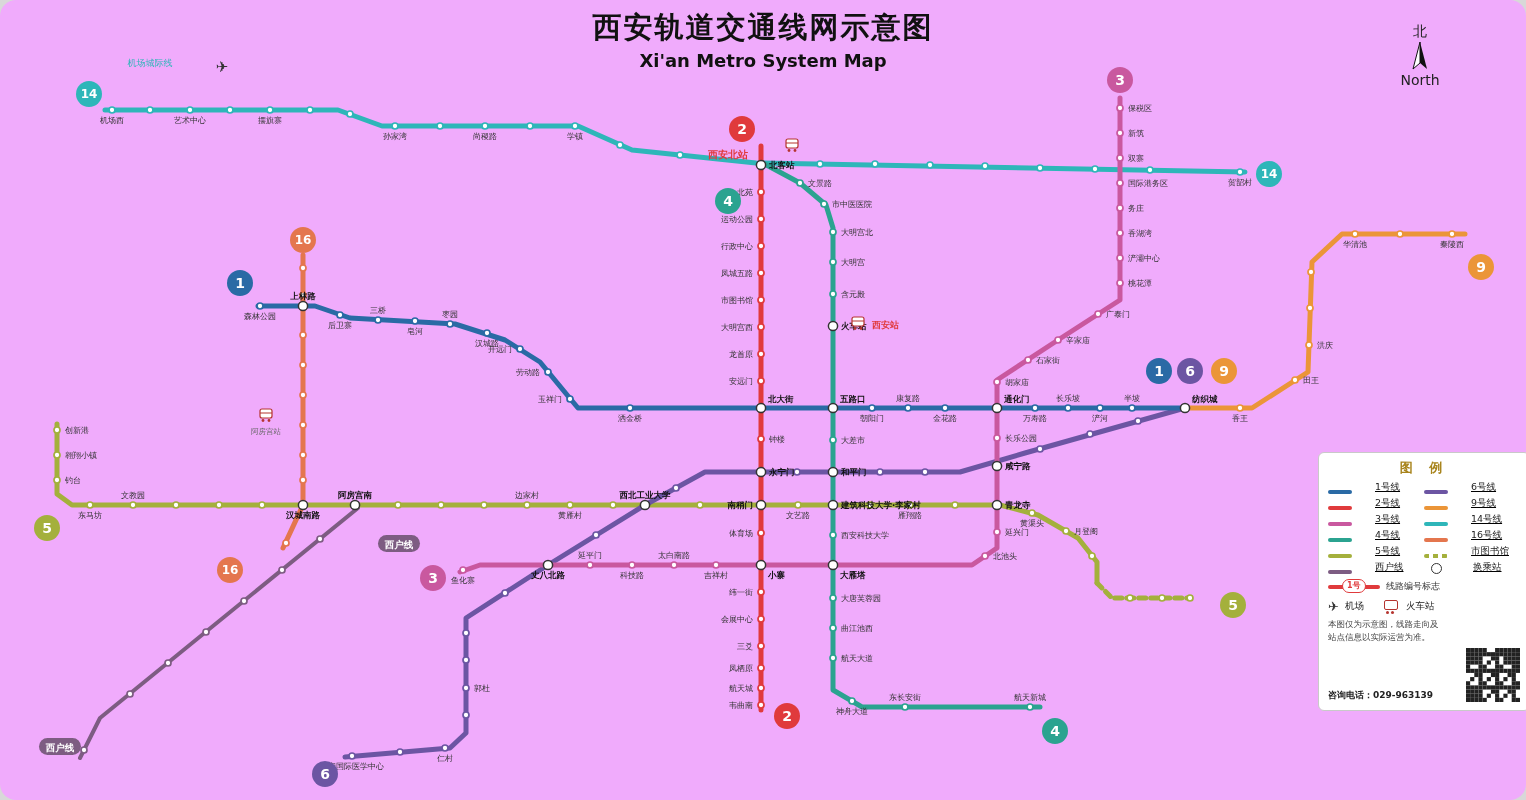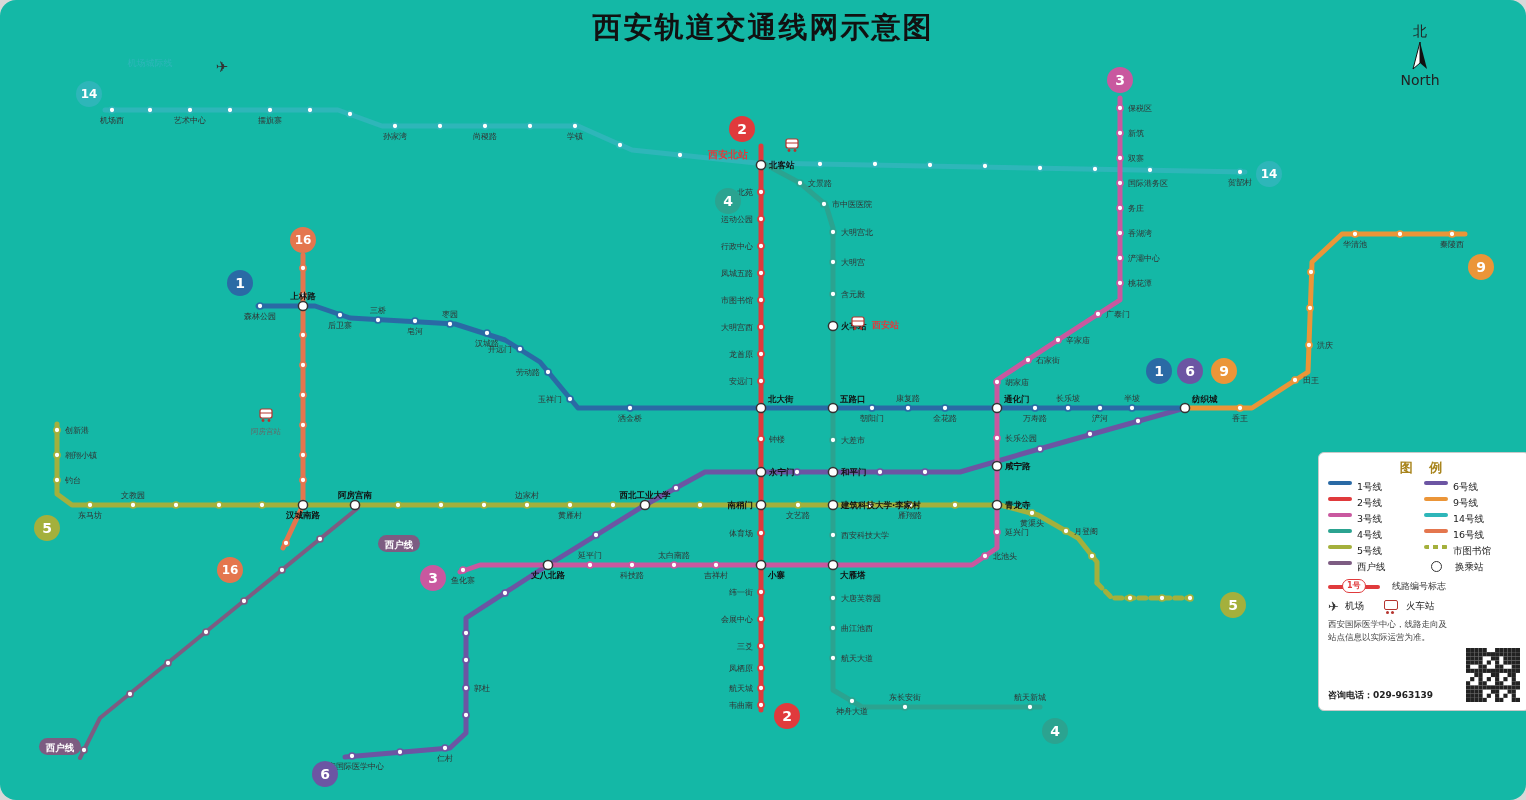--- a/index.html
+++ b/index.html
@@ -1,49 +1,50 @@
 <!DOCTYPE html>
 <html><head>
 <meta charset="utf-8">
 <style>
   html,body{margin:0;padding:0;background:#d8d8d8;font-family:"DejaVu Sans","Liberation Sans",sans-serif;}
-  .stage{position:relative;width:1526px;height:800px;background:#14b8a6;border-radius:16px;overflow:hidden;}
+  .stage{position:relative;width:1526px;height:800px;background:#f0abfc;border-radius:16px;overflow:hidden;}
   .titleblock{position:absolute;top:8px;left:0;right:0;text-align:center;pointer-events:none;}
   .title-zh{font-size:29px;font-weight:bold;color:#111;letter-spacing:2px;}
   .title-en{font-size:18px;font-weight:bold;color:#111;margin-top:2px;}
   .north{position:absolute;left:1400px;top:24px;width:40px;text-align:center;color:#222;font-size:14px;line-height:1.1;}
   .north svg{display:block;margin:2px auto;}
   #map-svg{position:absolute;left:0;top:0;}
   .legend{position:absolute;left:1318px;top:452px;width:212px;background:#fff;border:1px solid #c9c9c9;border-radius:6px;padding:6px 9px 8px;box-sizing:border-box;}
   .legend-title{text-align:center;font-size:13px;font-weight:bold;color:#a8841c;letter-spacing:6px;margin-bottom:4px;}
   .leg-row{display:flex;margin:3px 0;}
-  .leg-cell{display:flex;align-items:flex-start;width:50%;gap:5px;}
+  .leg-cell{display:flex;align-items:flex-end;width:50%;gap:23px;text-decoration:underline;}
   .leg-swatch{display:inline-block;width:24px;height:4px;border-radius:2px;flex:none;}
   .leg-transfer{display:inline-block;width:9px;height:9px;border:1.6px solid #333;border-radius:50%;background:#fff;margin:0 8px 0 7px;flex:none;}
   .leg-label{font-size:9.5px;color:#222;white-space:nowrap;}
-  .leg-sample{display:flex;align-items:center;margin:6px 0 2px;gap:12px;}
+  .leg-sample{display:flex;align-items:center;margin:6px 0 2px;gap:6px;}
   .leg-sample-bar{position:relative;width:52px;height:4px;background:#e03a3c;border-radius:2px;flex:none;}
   .leg-sample-pill{position:absolute;left:14px;top:-6px;background:#fff;border:1.4px solid #e03a3c;color:#e03a3c;font-size:8px;font-weight:bold;border-radius:8px;padding:0 4px;line-height:12px;}
   .leg-sample-note{font-size:9px;color:#333;}
   .leg-icons{display:flex;align-items:center;gap:6px;margin:6px 0 4px;font-size:9.5px;color:#222;}
   .plane-glyph{font-size:13px;color:#333;}
   .train-ico{position:relative;display:inline-block;width:12px;height:8px;border:1.5px solid #b5342f;border-radius:2px;margin-right:2px;margin-bottom:4px;}
   .train-ico:after{content:"";position:absolute;left:1px;bottom:-5px;width:3px;height:3px;border-radius:50%;background:#b5342f;box-shadow:5px 0 #b5342f;}
   .leg-notes{font-size:8.5px;color:#444;line-height:1.55;}
   .leg-bottom{display:flex;align-items:flex-end;gap:20px;margin-top:4px;}
   .leg-phone{font-size:9px;font-weight:bold;color:#222;flex:1;}
   .qr{width:54px;height:54px;flex:none;}
 </style>
 </head>
 <body>
 
 <div class="stage">
 
   <div class="titleblock">
     <div class="title-zh">西安轨道交通线网示意图</div>
+    <div class="title-en">Xi'an Metro System Map</div>
   </div>
 
   <div class="north">
     <span>北</span>
     <svg width="18" height="30">
       <polygon points="9,1 9,22 2,28" fill="#ffffff" stroke="#111" stroke-width="1"></polygon>
       <polygon points="9,1 9,22 16,28" fill="#111"></polygon>
     </svg>
     <span>North</span>
   </div>
@@ -486,21 +487,21 @@
         </span>
       <span class="leg-sample-note">线路编号标志</span>
     </div>
     <div class="leg-icons">
       <span class="plane-glyph">✈</span>
       <span>机场</span>
       <span class="train-ico" style="margin-left:14px;"></span>
       <span>火车站</span>
     </div>
     <div class="leg-notes">
-      <div>西安国际医学中心，线路走向及</div>
+      <div>本图仅为示意图，线路走向及</div>
       <div>站点信息以实际运营为准。</div>
     </div>
     <div class="leg-bottom">
       <div class="leg-phone">咨询电话：029-963139</div>
       <div class="qr"><svg width="54" height="54">
             <rect x="0" y="0" width="4.153846153846154" height="4.153846153846154" fill="#222"></rect>
             <rect x="4.153846153846154" y="0" width="4.153846153846154" height="4.153846153846154" fill="#222"></rect>
             <rect x="8.307692307692308" y="0" width="4.153846153846154" height="4.153846153846154" fill="#222"></rect>
             <rect x="12.461538461538463" y="0" width="4.153846153846154" height="4.153846153846154" fill="#222"></rect>
             <rect x="16.615384615384617" y="0" width="4.153846153846154" height="4.153846153846154" fill="#222"></rect>

